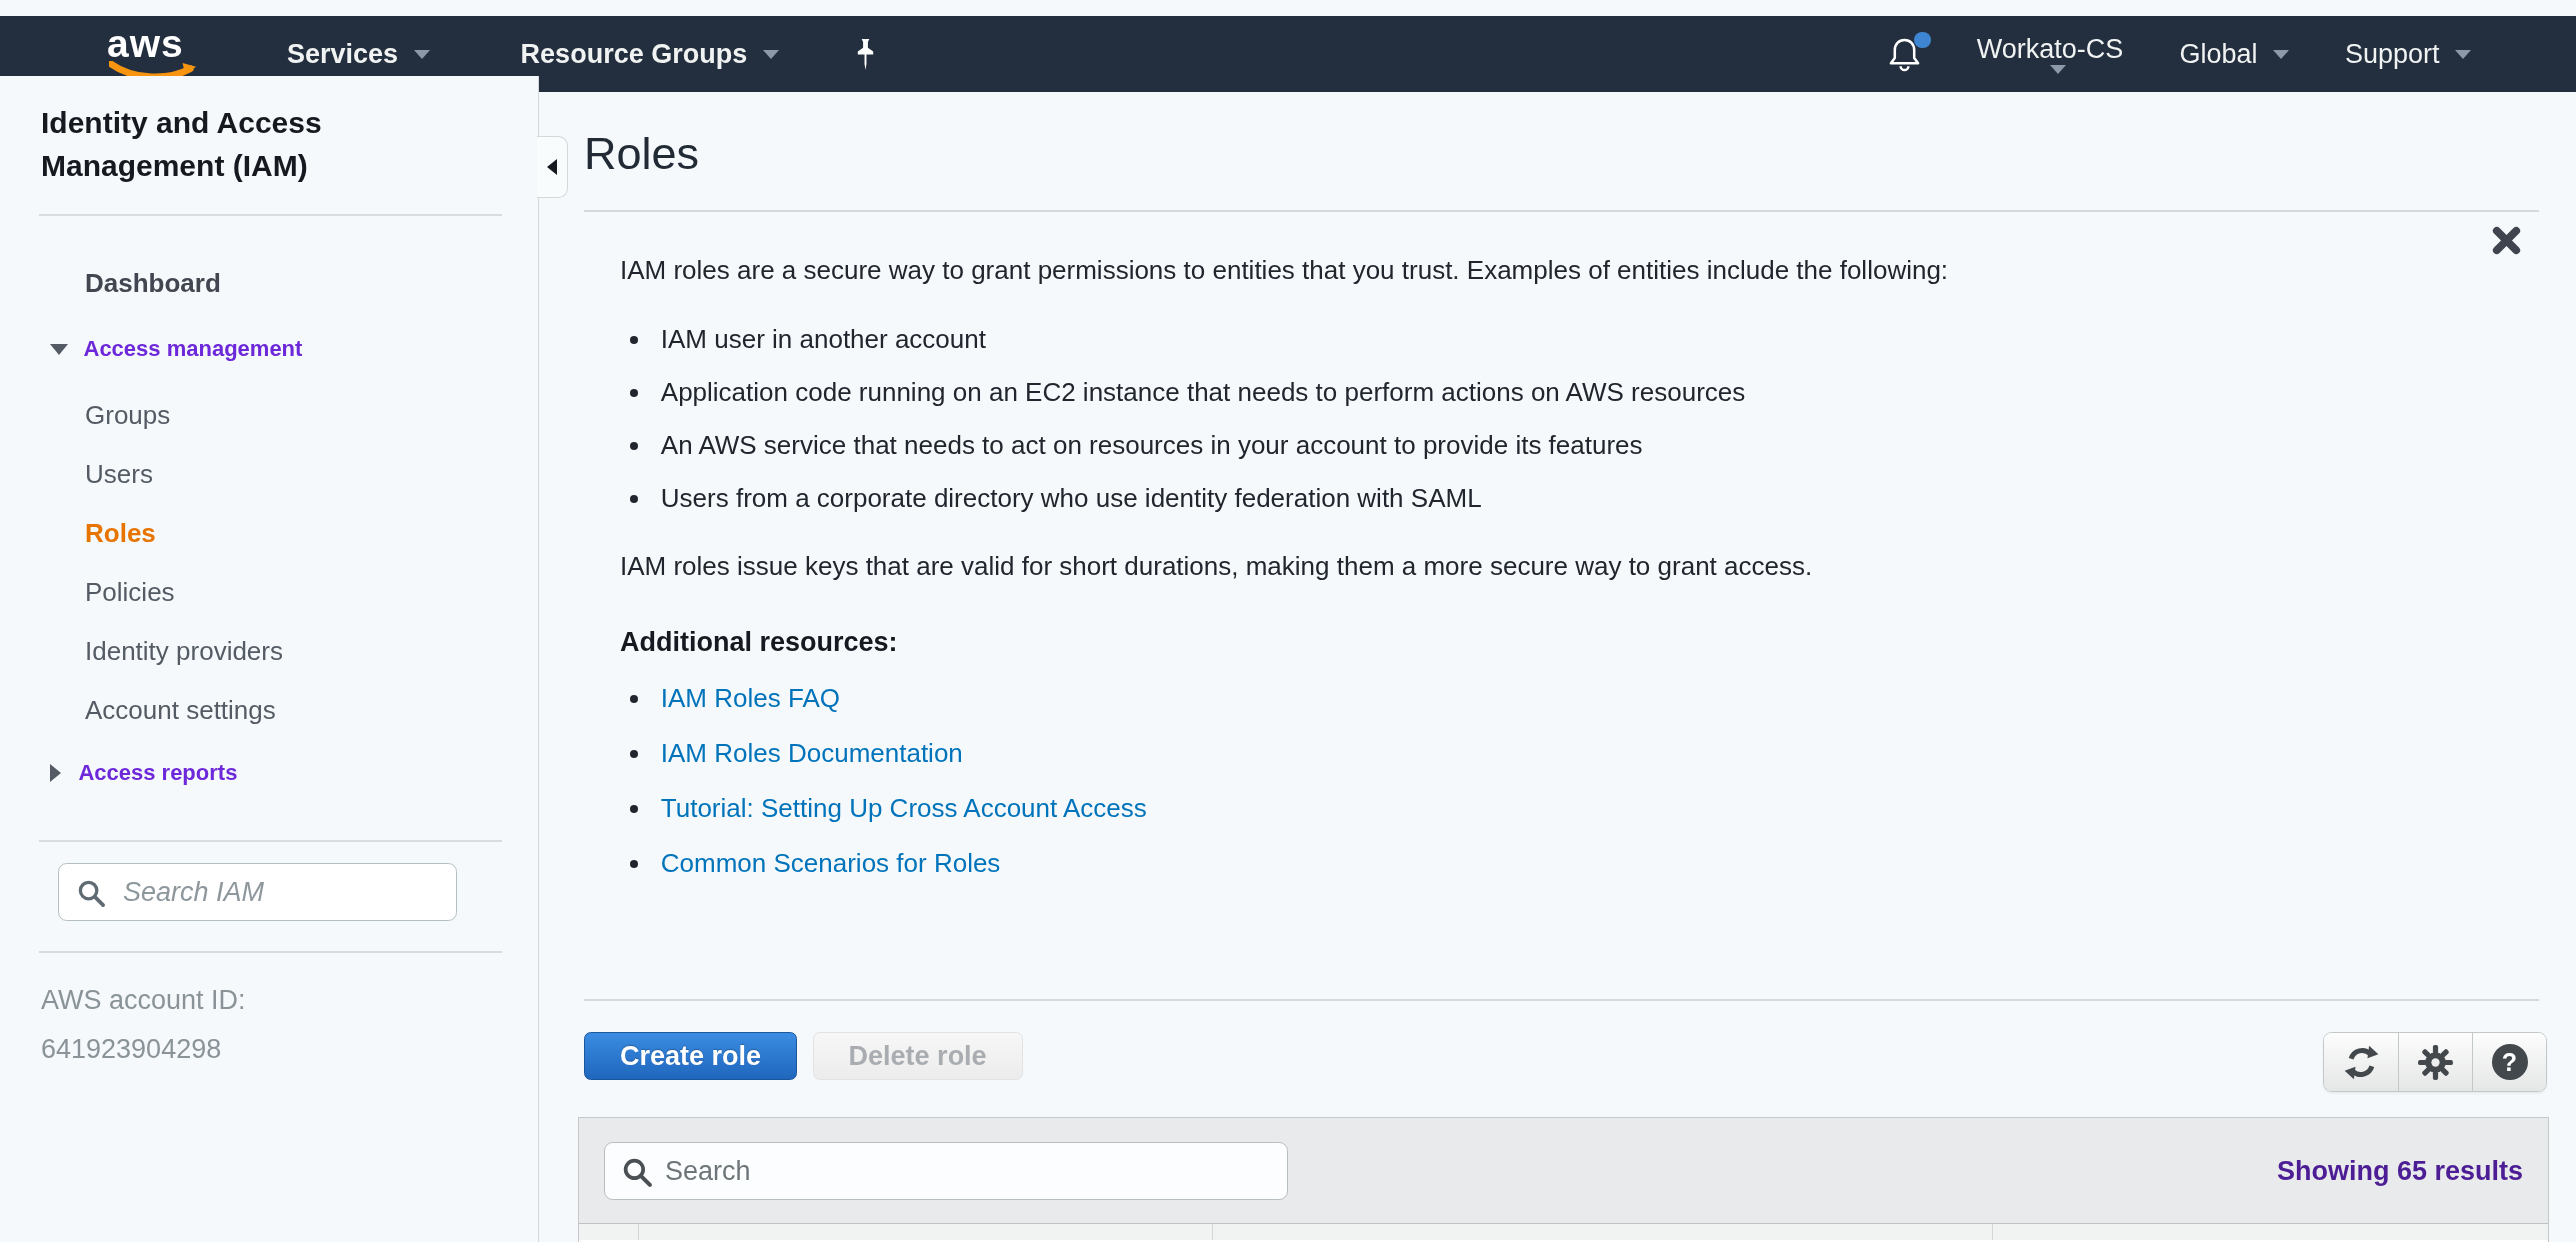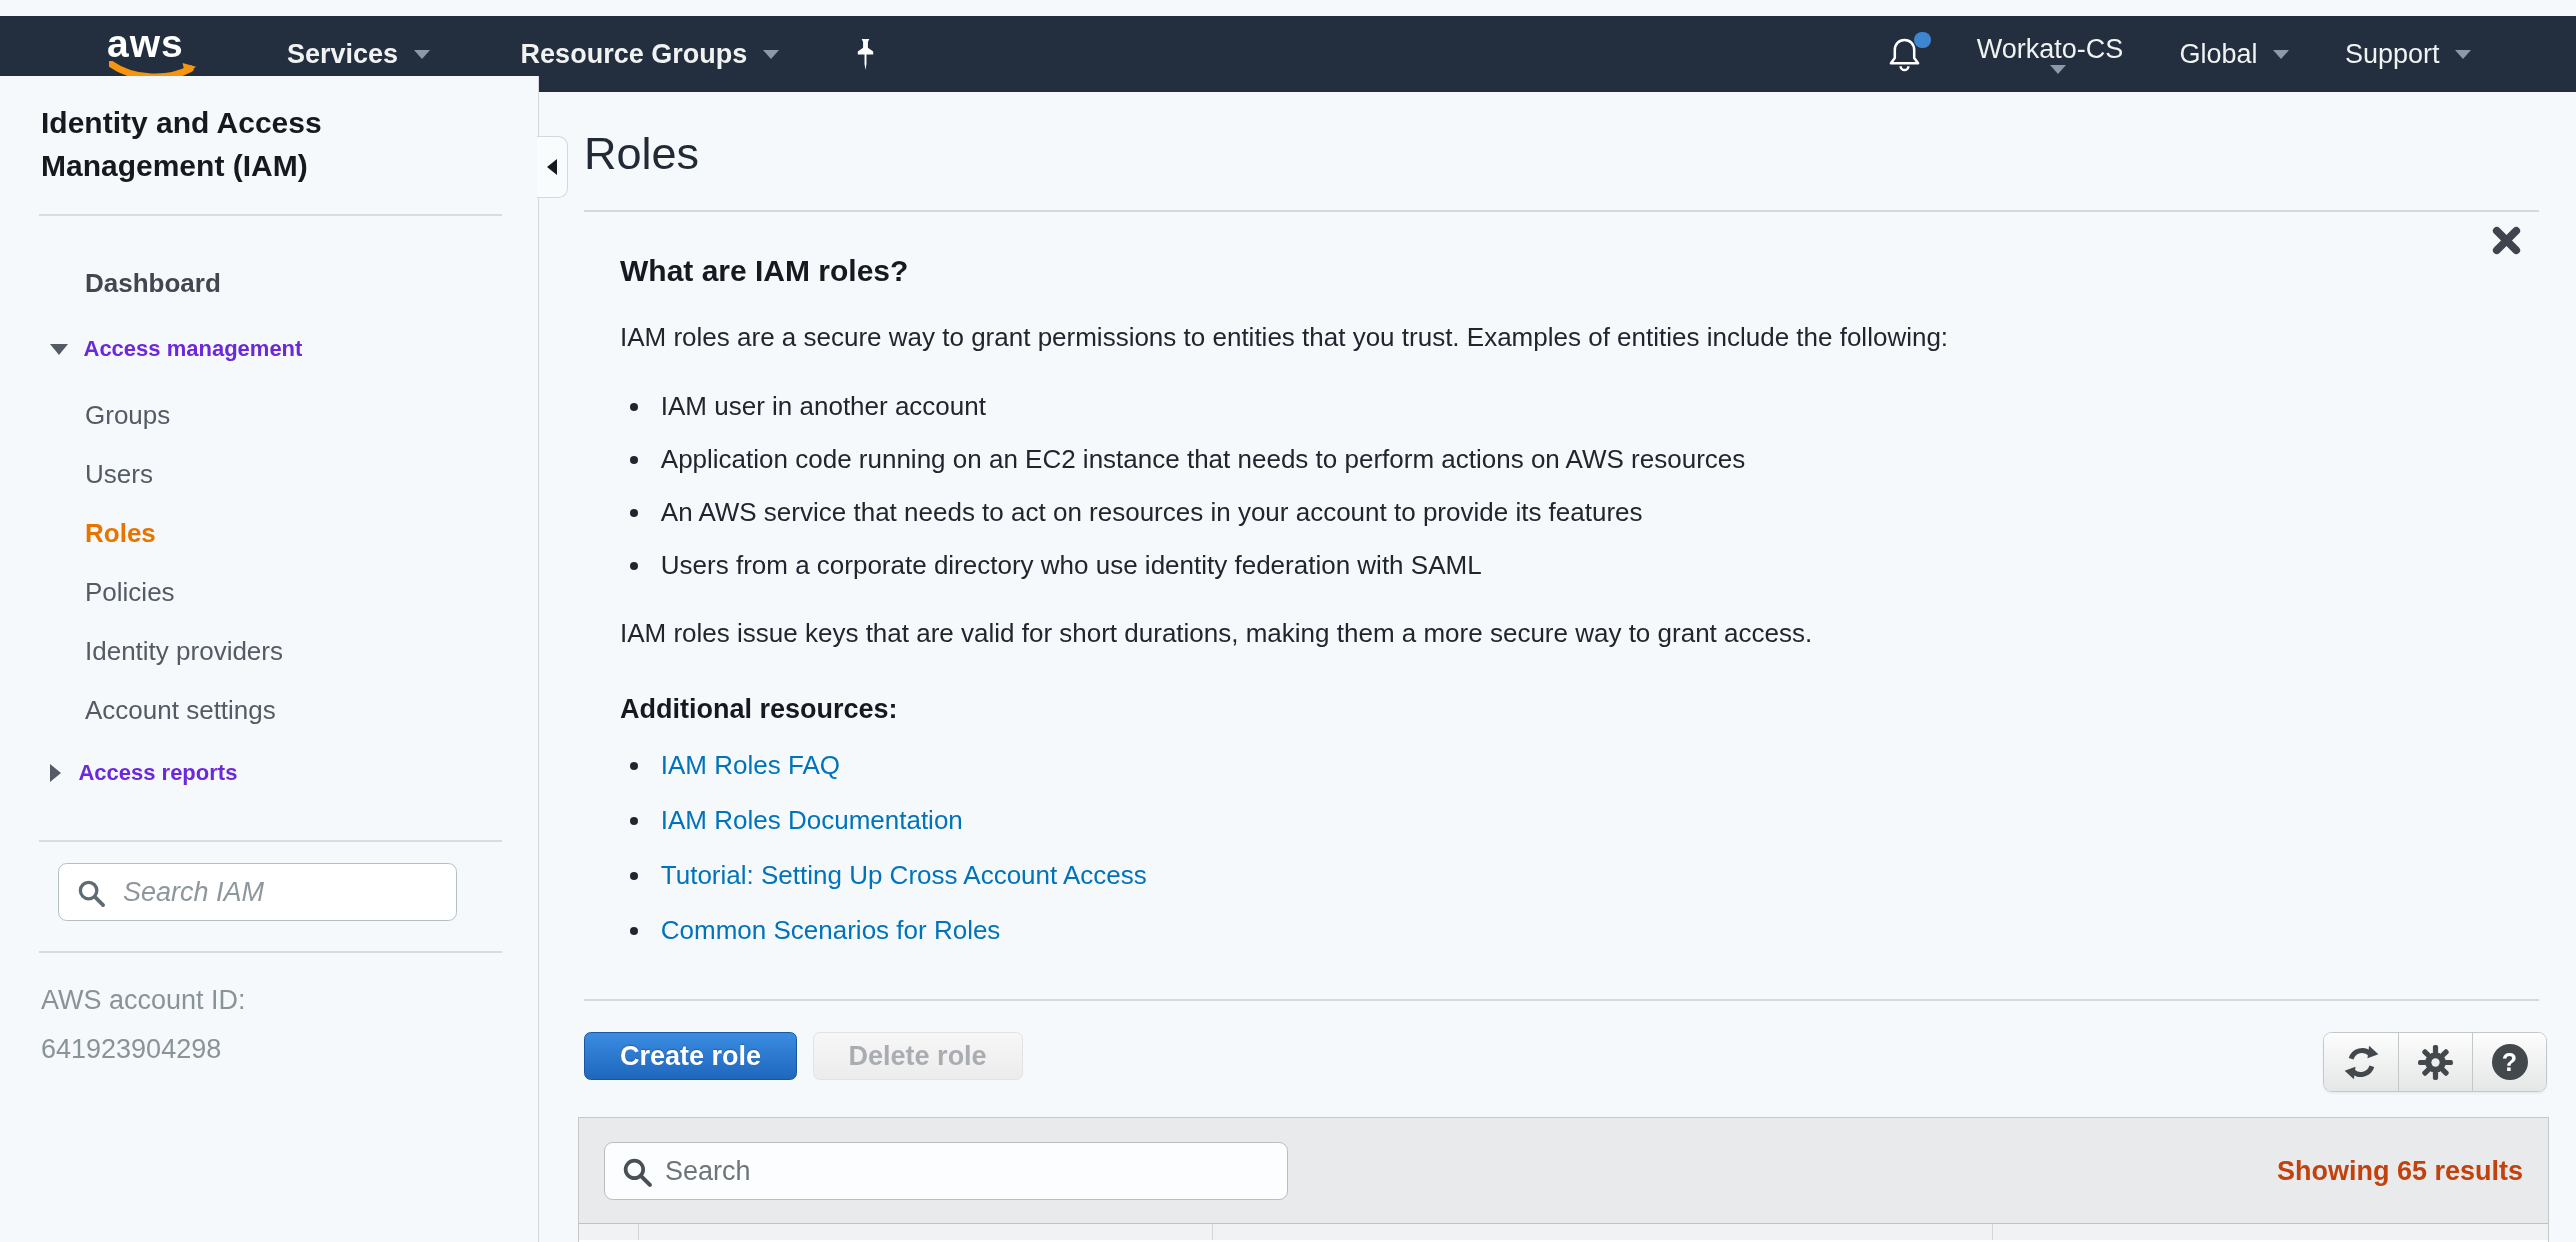--- a/index.html
+++ b/index.html
@@ -115,21 +115,21 @@
     position: absolute; top: 1041px; left: 39px; right: 27px; height: 107px;
     background: #e9eaeb; border: 1.9px solid #c5c9ca; border-bottom: none;
     display: flex; align-items: center; padding: 0 25px;
   }
   .toolbar-search { position: relative; width: 684px; height: 58px; background: #fbfdfe;
     border: 1.9px solid #b7bec0; border-radius: 8.7px; }
   .toolbar-search input { width: 100%; height: 100%; border: none; outline: none; background: transparent;
     font-family: "Liberation Sans", sans-serif; font-size: 27px; color: #414650; padding-left: 60px; }
   .toolbar-search input::placeholder { color: #6d7579; }
   .toolbar-search .mag { position: absolute; left: 15.5px; top: 12.6px; }
-  .results-text { margin-left: auto; font-size: 27px; font-weight: bold; color: #c2410c; }
+  .results-text { margin-left: auto; font-size: 27px; font-weight: bold; color: #4c1d95; }
 
   .table-header-sliver {
     position: absolute; top: 1147px; left: 39px; right: 27px; height: 16.5px;
     background: #f1f2f2; border-left: 1.9px solid #c5c9ca; border-right: 1.9px solid #c5c9ca;
     border-top: 1.9px solid #bfc3c4; display: flex;
   }
   .th-cell { height: 100%; border-right: 1.9px solid #d4d6d7; }
   .th-check { width: 60px; } .th-c1 { width: 574px; } .th-c2 { width: 780px; } .th-c3 { flex: 1; border-right: none; }
   .below-header { position: absolute; top: 1164px; left: 39px; right: 27px; bottom: 0; background: #fdfeff;
     border-left: 1.9px solid #c5c9ca; border-right: 1.9px solid #c5c9ca; }
@@ -229,21 +229,20 @@
 <main class="main">
   <h1 class="page-title">Roles</h1>
   <div class="main-hr main-hr-1"></div>
 
   <svg class="close-btn" viewBox="0 0 36 36">
     <line x1="8" y1="8" x2="28" y2="28" stroke="#3f444e" stroke-width="8" stroke-linecap="round"></line>
     <line x1="28" y1="8" x2="8" y2="28" stroke="#3f444e" stroke-width="8" stroke-linecap="round"></line>
   </svg>
 
   <section class="info-panel">
-    <h2 class="info-heading">What are IAM roles?</h2>
     <p class="info-text">IAM roles are a secure way to grant permissions to entities that you trust. Examples of entities include the following:</p>
     <ul class="info-bullets">
       <li>IAM user in another account</li>
       <li>Application code running on an EC2 instance that needs to perform actions on AWS resources</li>
       <li>An AWS service that needs to act on resources in your account to provide its features</li>
       <li>Users from a corporate directory who use identity federation with SAML</li>
     </ul>
     <p class="info-note">IAM roles issue keys that are valid for short durations, making them a more secure way to grant access.</p>
     <h3 class="resources-heading">Additional resources:</h3>
     <ul class="info-bullets resource-links">

